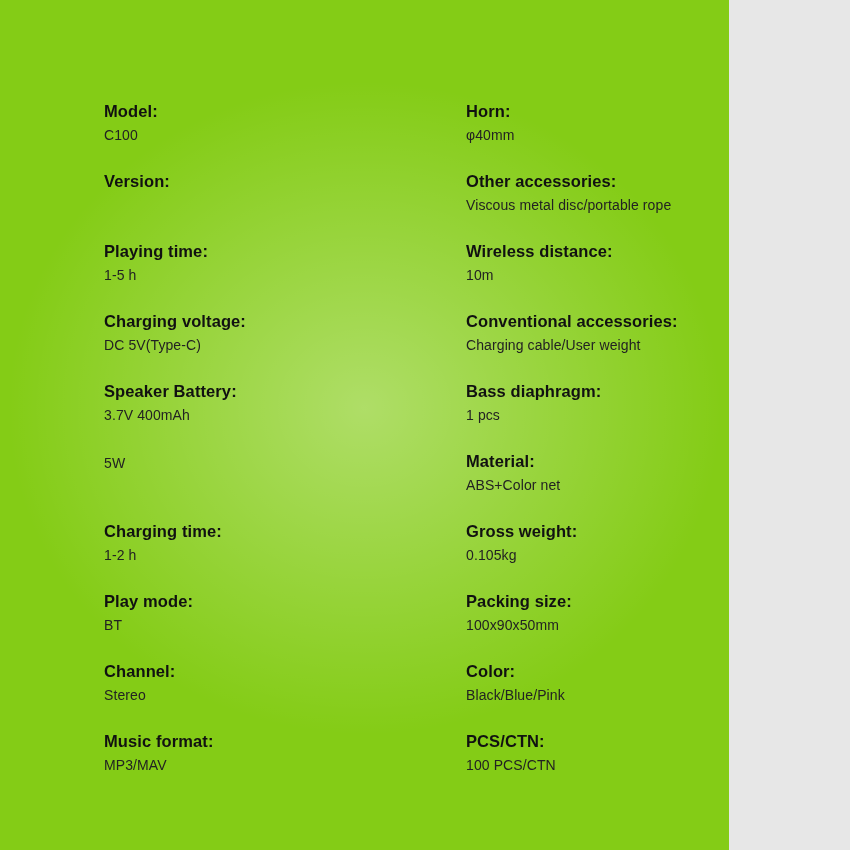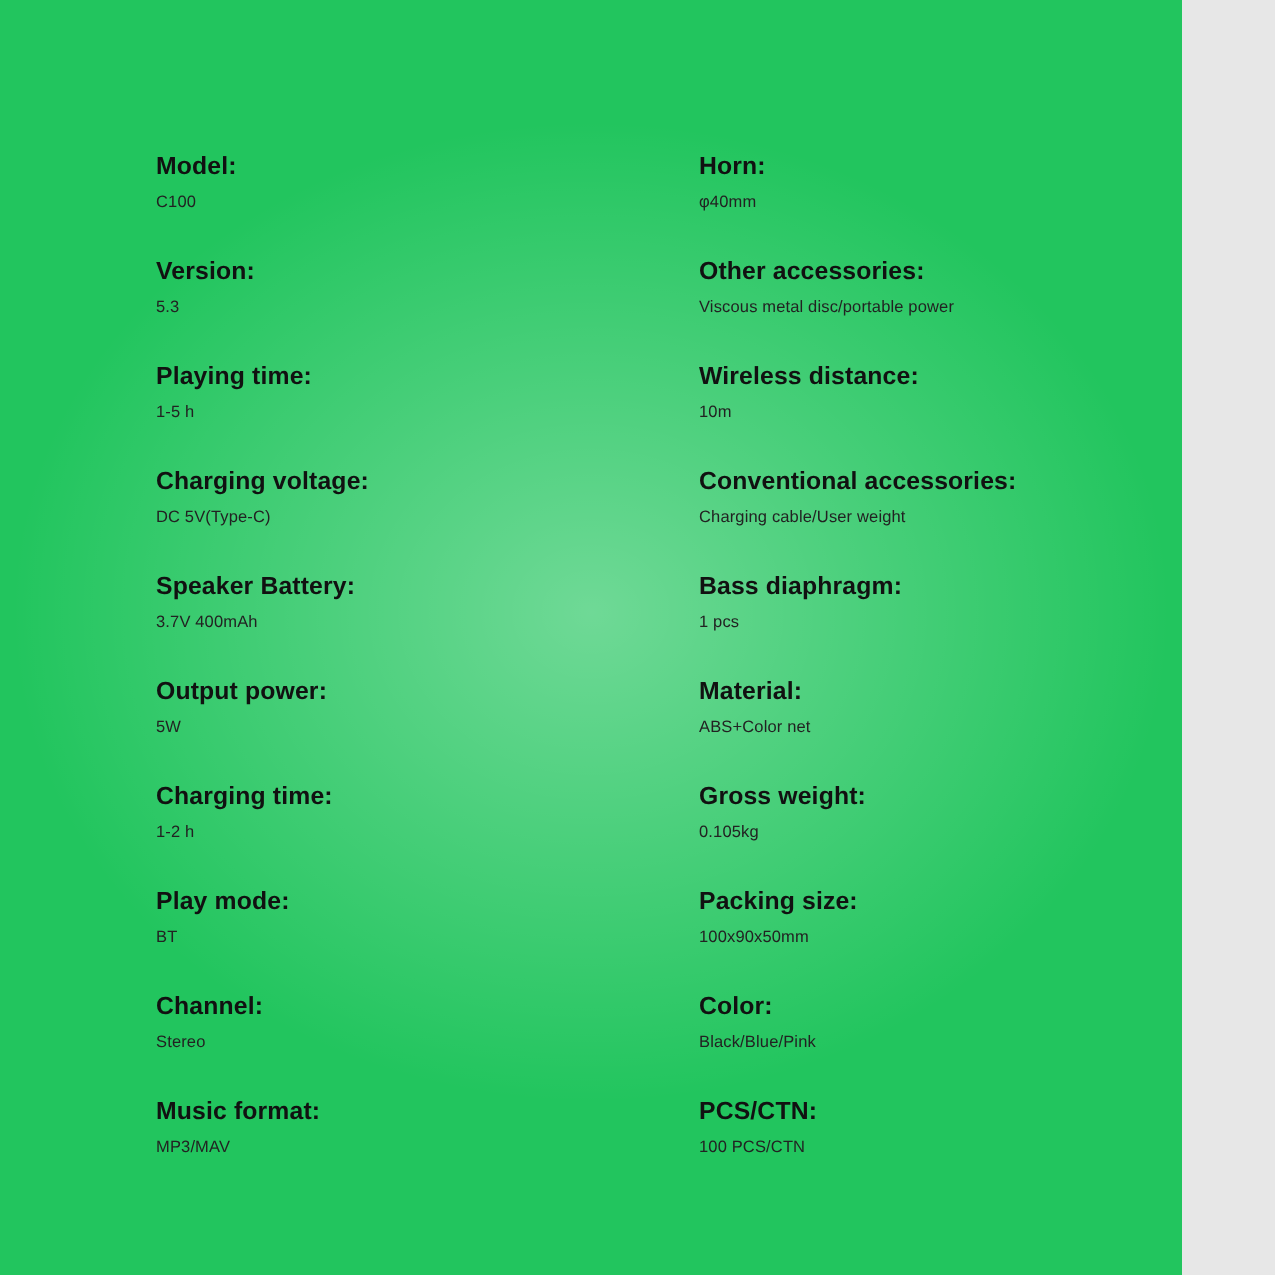--- a/index.html
+++ b/index.html
@@ -9,24 +9,24 @@
   body {
     width: 850px;
     height: 850px;
     background: #e7e7e7;
     font-family: "Liberation Sans", sans-serif;
     color: #1a1a1a;
     overflow: hidden;
   }
   .sheet {
     position: relative;
-    width: 788px;
+    width: 729px;
     height: 850px;
     box-sizing: border-box;
-    background: #22c55e;
+    background: #84cc16;
   }
   
   .sheet::before {
     content: "";
     position: absolute;
     left: 0; top: 0;
     width: 100%; height: 100%;
     background:
       radial-gradient(ellipse 70% 55% at 50% 48%, rgba(255,255,255,0.35), rgba(255,255,255,0) 70%);
     pointer-events: none;
@@ -46,21 +46,21 @@
     min-height: 44px;
   }
   .spec-label {
     font-size: 16.5px;
     font-weight: bold;
     line-height: 22px;
     color: #111111;
     letter-spacing: 0.1px;
   }
   .spec-value {
-    font-size: 11px;
+    font-size: 14px;
     font-weight: normal;
     line-height: 22px;
     color: #222222;
     margin-top: 2px;
     letter-spacing: 0.1px;
   }
 </style>
 </head>
 <body>
 
@@ -71,25 +71,24 @@
       <div class="spec-label">Model:</div>
       <div class="spec-value">C100</div>
     </div>
     <div class="spec-item">
       <div class="spec-label">Horn:</div>
       <div class="spec-value">φ40mm</div>
     </div>
 
     <div class="spec-item">
       <div class="spec-label">Version:</div>
-      <div class="spec-value">5.3</div>
     </div>
     <div class="spec-item">
       <div class="spec-label">Other accessories:</div>
-      <div class="spec-value">Viscous metal disc/portable power</div>
+      <div class="spec-value">Viscous metal disc/portable rope</div>
     </div>
 
     <div class="spec-item">
       <div class="spec-label">Playing time:</div>
       <div class="spec-value">1-5 h</div>
     </div>
     <div class="spec-item">
       <div class="spec-label">Wireless distance:</div>
       <div class="spec-value">10m</div>
     </div>
@@ -106,21 +105,20 @@
     <div class="spec-item">
       <div class="spec-label">Speaker Battery:</div>
       <div class="spec-value">3.7V 400mAh</div>
     </div>
     <div class="spec-item">
       <div class="spec-label">Bass diaphragm:</div>
       <div class="spec-value">1 pcs</div>
     </div>
 
     <div class="spec-item">
-      <div class="spec-label">Output power:</div>
       <div class="spec-value">5W</div>
     </div>
     <div class="spec-item">
       <div class="spec-label">Material:</div>
       <div class="spec-value">ABS+Color net</div>
     </div>
 
     <div class="spec-item">
       <div class="spec-label">Charging time:</div>
       <div class="spec-value">1-2 h</div>

